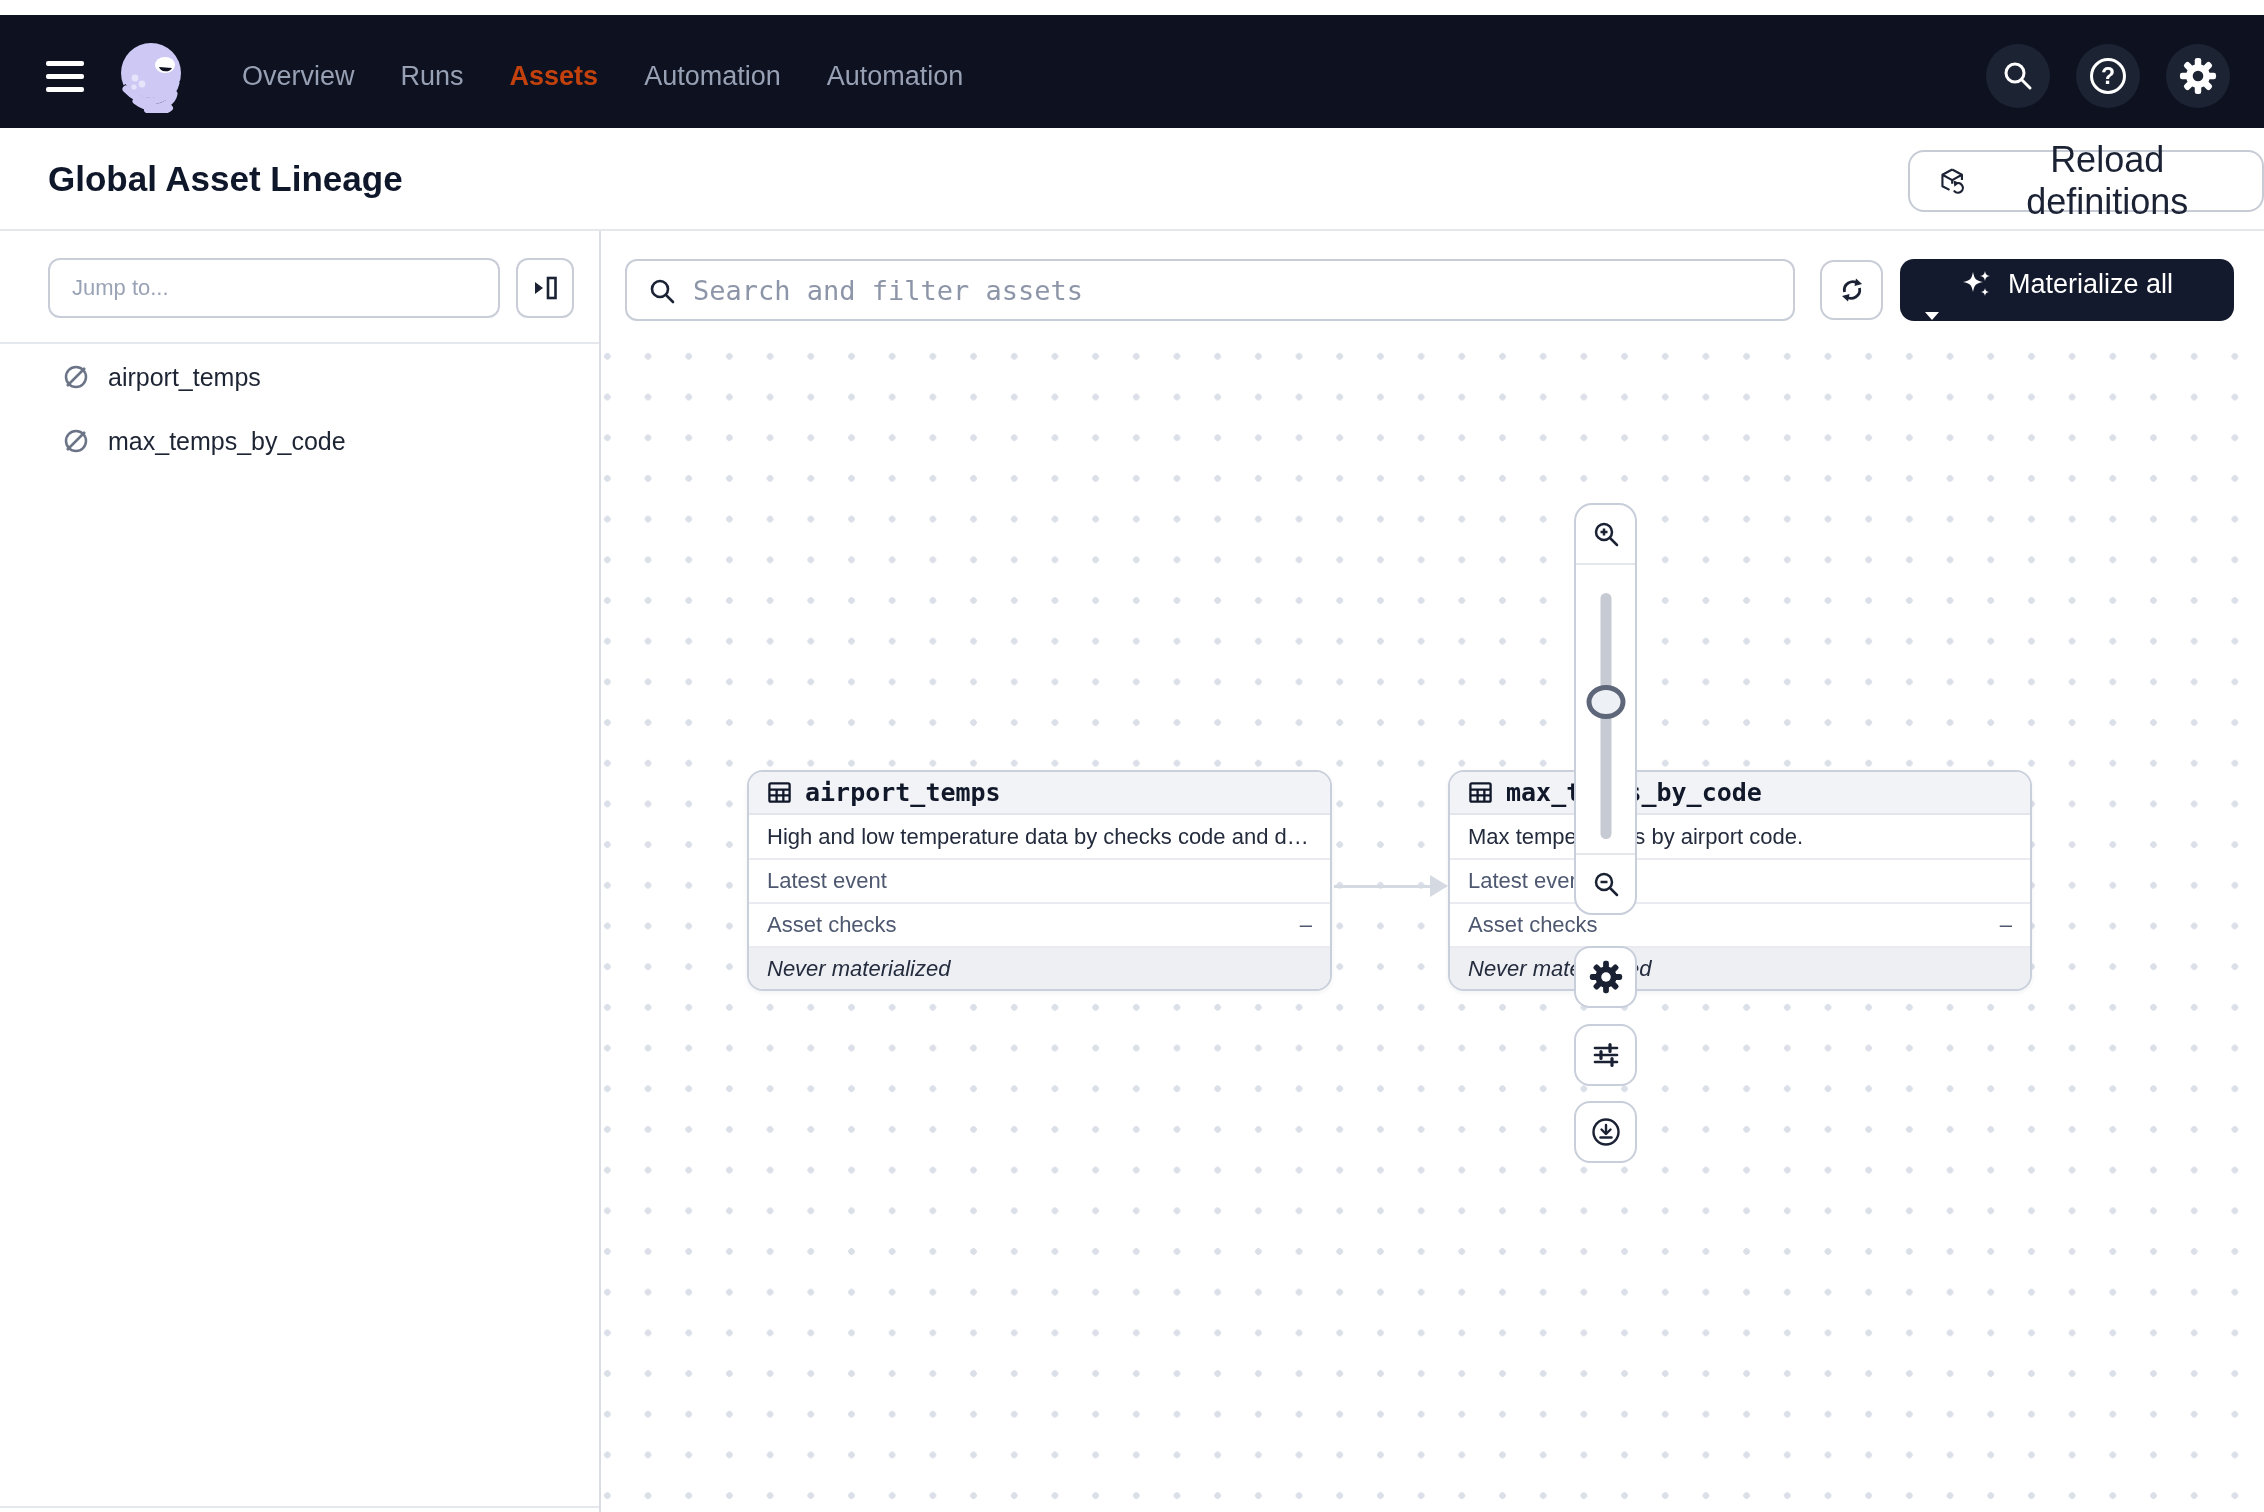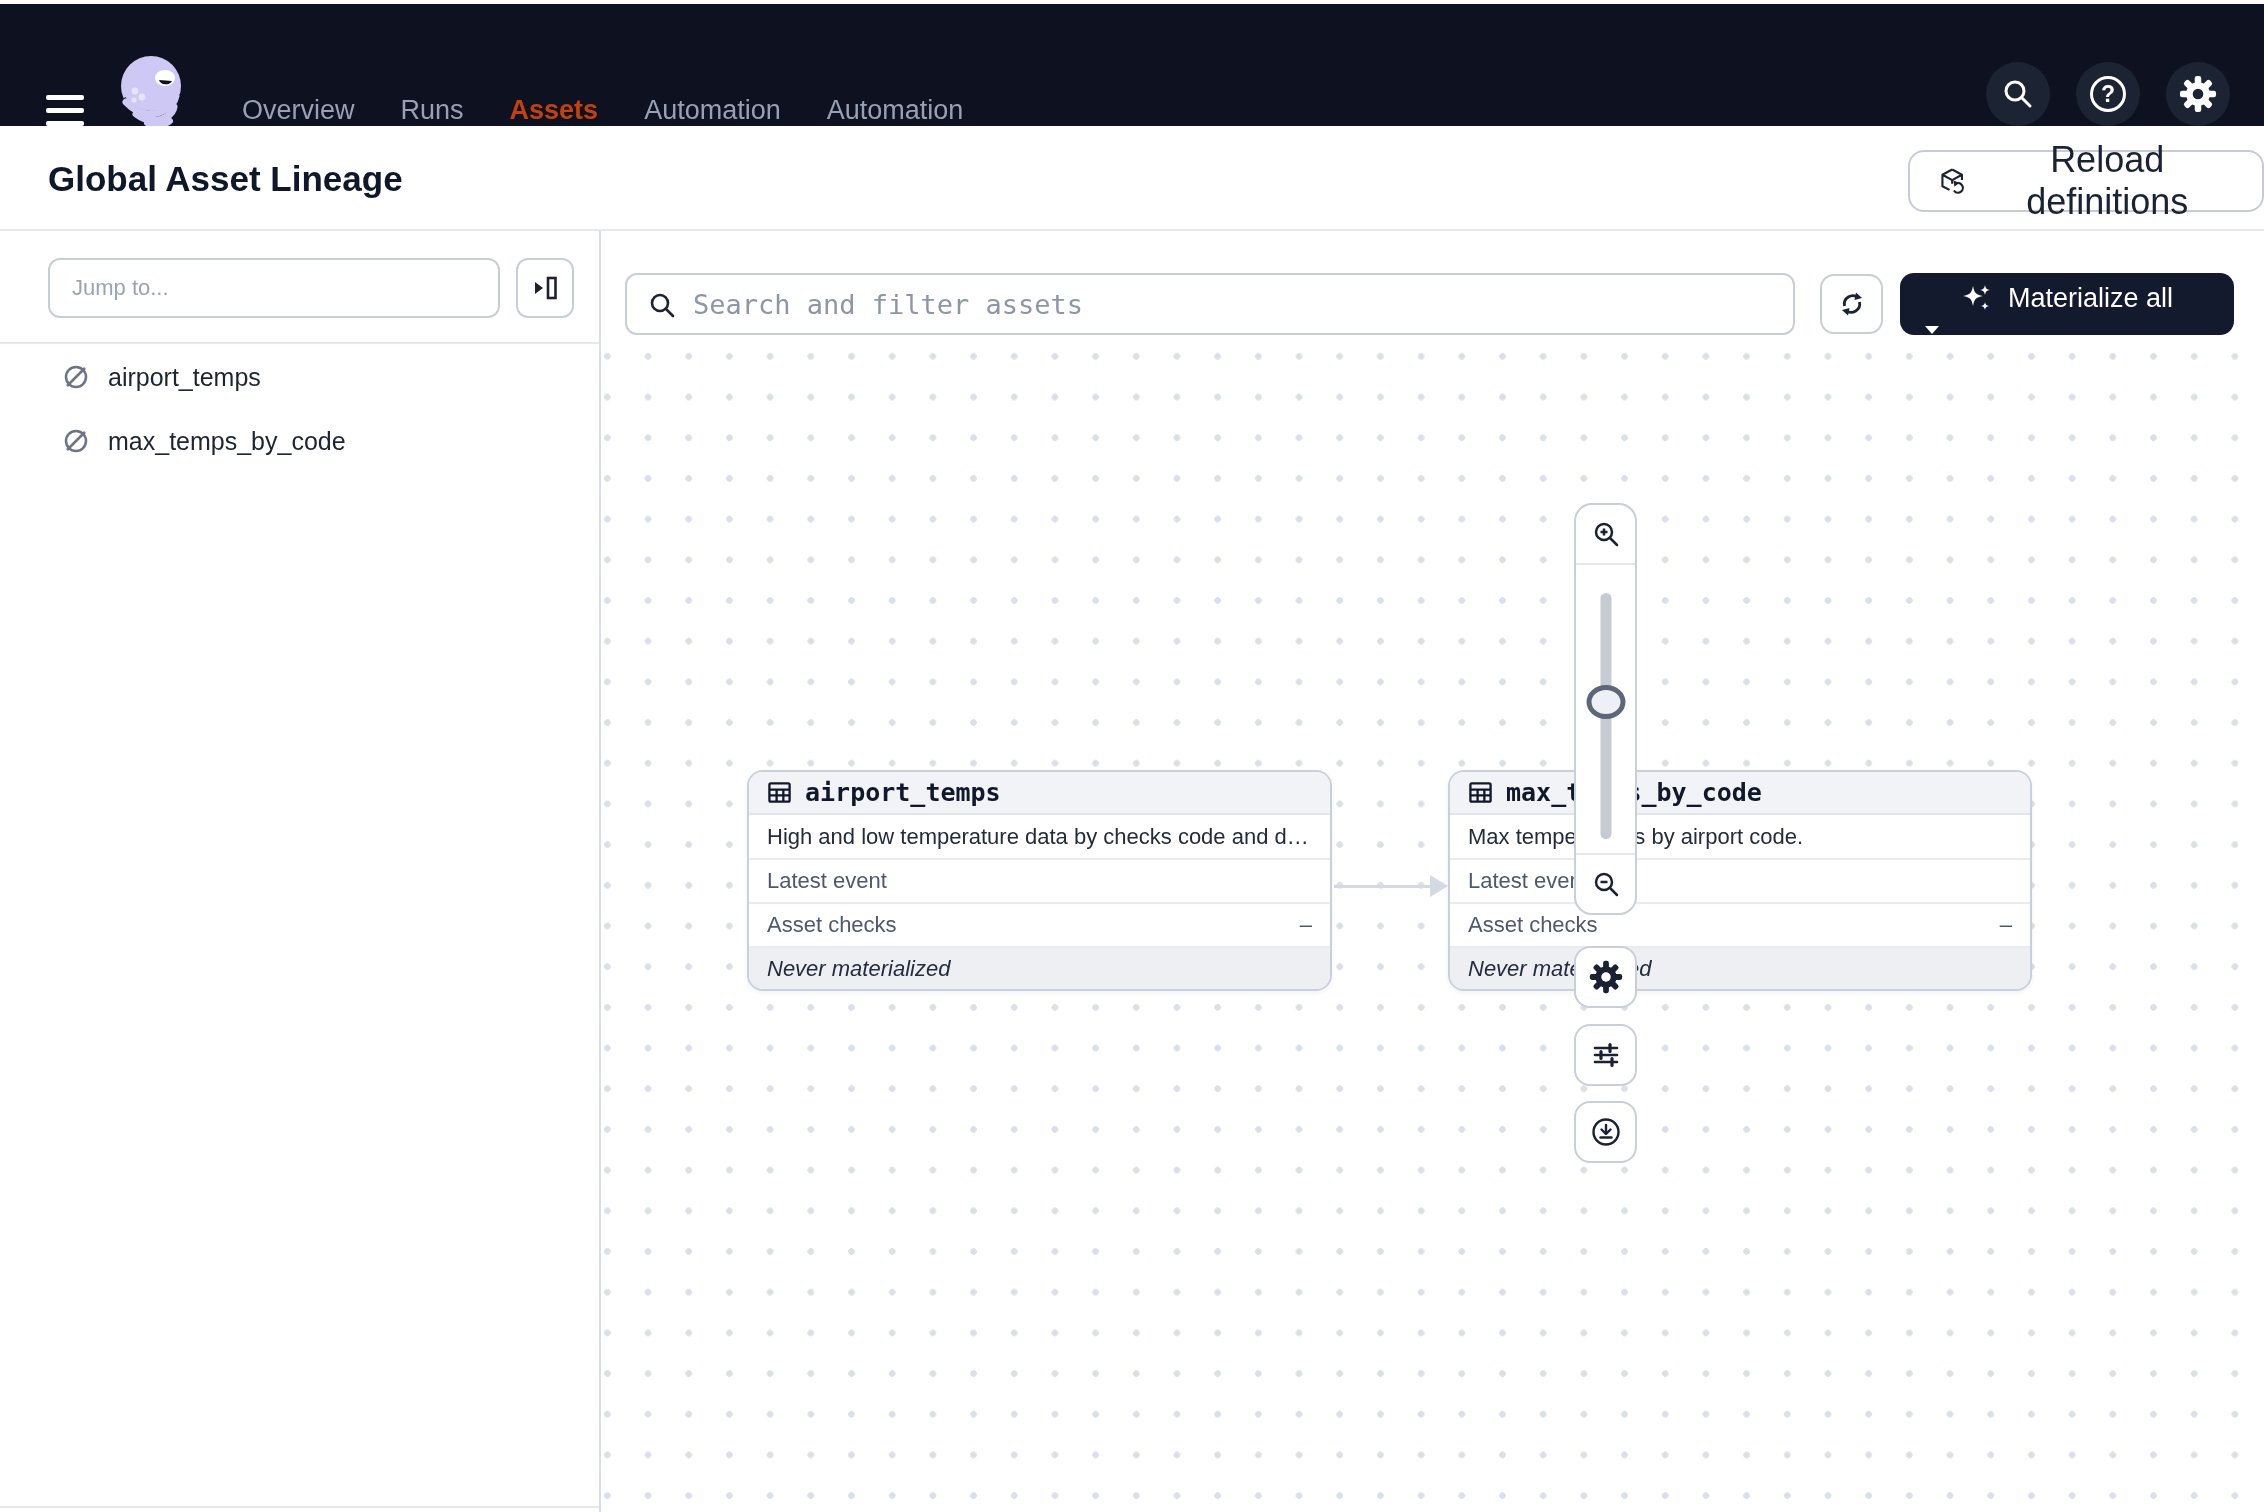--- a/index.html
+++ b/index.html
@@ -3,22 +3,22 @@
 <meta charset="utf-8">
 <style>
   * { margin:0; padding:0; box-sizing:border-box; }
   html,body { background:#fff; }
   #app {
     position:relative; width:2264px; height:1512px; overflow:hidden;
     font-family:"Liberation Sans", sans-serif; background:#fff; color:#10182a;
   }
   
   .topbar {
-    position:absolute; left:0; top:4px; width:2264px; height:122px;
-    background:#0d1120; display:flex; align-items:flex-end;
+    position:absolute; left:0; top:15px; width:2264px; height:122px;
+    background:#0d1120; display:flex; align-items:center;
   }
   .hamburger { margin-left:46px; width:40px; display:flex; flex-direction:column; gap:8px; background:none; border:none; cursor:pointer; }
   .hamburger span { display:block; width:38px; height:5px; background:#fff; border-radius:2px; }
   .logo { margin-left:28px; width:74px; height:74px; flex:0 0 auto; }
   .navlinks { display:flex; gap:46px; margin-left:54px; font-size:27px; }
   .navlink { color:#98a0b4; font-weight:500; cursor:pointer; }
   .navlink.active { color:#c2410c; font-weight:700; }
   .topbar-actions { margin-left:auto; margin-right:34px; display:flex; gap:26px; }
   .circle-btn {
     width:64px; height:64px; border-radius:50%; background:#1c2332; border:none;
@@ -59,21 +59,21 @@
     border:2px solid #c8cdd7; border-radius:12px; background:#fff; cursor:pointer;
     display:flex; align-items:center; justify-content:center; color:#1b2234;
   }
   .asset-list { position:absolute; left:0; top:114px; width:100%; }
   .asset-list-item {
     height:64px; display:flex; align-items:center; gap:18px; padding-left:62px;
     font-size:25px; color:#1d2433; cursor:pointer;
   }
   
   .graph-toolbar {
-    position:absolute; left:601px; top:247px; width:1663px; height:111px; background:#fff;
+    position:absolute; left:601px; top:233px; width:1663px; height:111px; background:#fff;
     border-bottom:2px solid #e4e7ec;
   }
   .search-wrap { position:absolute; left:24px; top:26px; width:1170px; height:62px; }
   .search-input {
     width:100%; height:100%; border:2px solid #c8cdd7; border-radius:12px;
     padding:0 20px 0 66px; font-size:27px; color:#1b2234; outline:none; background:#fff;
     font-family:"DejaVu Sans Mono", monospace;
   }
   .search-input::placeholder { color:#8d96a8; }
   .search-wrap svg { position:absolute; left:22px; top:17px; }

